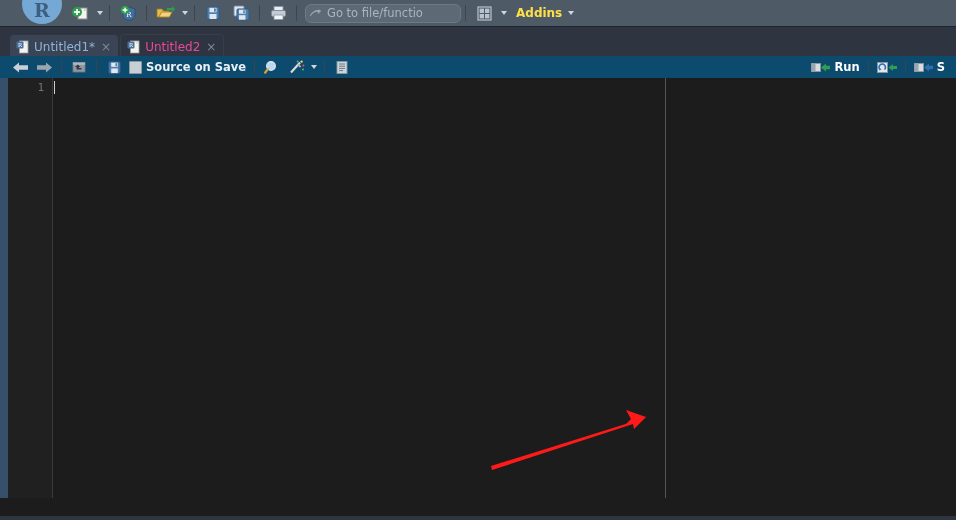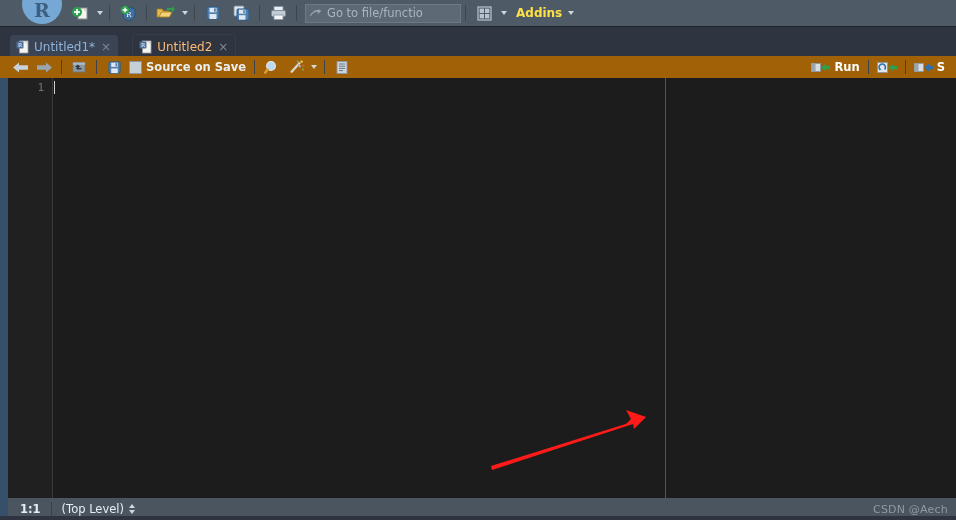--- a/index.html
+++ b/index.html
@@ -33,54 +33,54 @@
     border-radius:2px;position:relative;
   }
   .tbsep{width:1px;height:16px;background:#3c4650;margin:0 4px;}
   .caret{
     width:0;height:0;margin-left:3px;margin-right:2px;
     border-left:3.5px solid transparent;border-right:3.5px solid transparent;
     border-top:4px solid #cfd6dd;
   }
   .goto-box{
     display:flex;align-items:center;height:17px;width:152px;
-    background:#5d6a76;border:1px solid #6d7a86;border-radius:0;
+    background:#5d6a76;border:1px solid #6d7a86;border-radius:6px;
     margin-left:4px;padding-left:2px;overflow:hidden;
   }
   .goto-box .gtxt{
     color:#aab4be;font-size:11.5px;margin-left:4px;white-space:nowrap;
   }
   .addins-lbl{color:#fde047;font-size:12px;font-weight:bold;margin-left:4px;}
 
   
   .tabbar{
     position:absolute;left:0;top:26px;width:956px;height:30px;
     background:#2e3440;border-top:1px solid #1b2530;
   }
   .tabs{display:flex;align-items:flex-end;height:30px;padding-left:10px;}
   .tab{
     display:flex;align-items:center;height:23px;padding:0 7px 0 6px;
-    border-radius:4px 4px 0 0;margin-right:14px;position:relative;top:1px;
+    border-radius:4px 4px 0 0;margin-right:2px;position:relative;top:1px;
   }
   .tab.inactive{background:#3a4454;}
   .tab.active{background:#2e3440;border:1px solid #46506060;border-bottom:none;}
   .tab .tabicon{
     width:13px;height:14px;margin-right:5px;flex:none;position:relative;
   }
   .tab .tablabel{font-size:12px;white-space:nowrap;}
   .tab.inactive .tablabel{color:#8fb3d9;}
-  .tab.active .tablabel{color:#fdba74;text-align:center;}
+  .tab.active .tablabel{color:#ec4899;text-align:center;}
   .tab .tabclose{
     color:#7e8a98;font-size:12px;margin-left:6px;line-height:1;
   }
 
   
   .edtoolbar{
     position:absolute;left:0;top:56px;width:956px;height:22px;
-    background:#a16207;display:flex;align-items:center;
+    background:#0c4a6e;display:flex;align-items:center;
   }
   .edleft{display:flex;align-items:center;padding-left:8px;}
   .edright{display:flex;align-items:center;margin-left:auto;padding-right:8px;}
   .ebtn{
     display:flex;align-items:center;justify-content:center;
     height:18px;min-width:18px;padding:0 2px;margin:0 1px;position:relative;
   }
   .esep{width:1px;height:14px;background:#3a434c;margin:0 5px;}
   .sos-label{color:#e9eef3;font-size:11.5px;font-weight:bold;margin-left:4px;}
   .sos-box{
@@ -404,28 +404,15 @@
     </div>
 
     <svg class="annot" viewBox="0 0 956 420">
       <g>
         <path d="M491 310 L632 266 L630 260 L646 261 L634 273 L633 268 L492 314 Z" fill="#ff1a1a"></path>
         <polygon points="646,261 626,254 631,263 624,270" fill="#ff1a1a"></polygon>
       </g>
     </svg>
   </div>
 
-  <div class="statusbar">
-    <div class="leftstub"></div>
-    <div class="st-pos">1:1</div>
-    <div class="st-sep"></div>
-    <div class="st-scope">
-      <span>(Top Level)</span>
-      <span class="spinner">
-        <i class="up"></i>
-          <i class="dn"></i>
-      </span>
-    </div>
-    <div class="watermark">CSDN @Aech</div>
-  </div>
 
   <div class="bottomstrip"></div>
 </div>
 
 </body></html>

